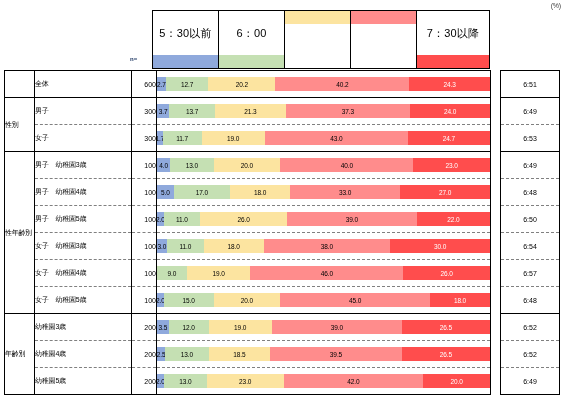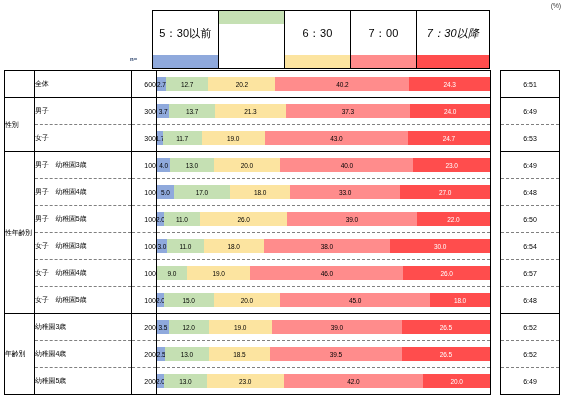--- a/index.html
+++ b/index.html
@@ -32,21 +32,21 @@
     border-left: 1px solid #000;
     background: #fff;
   }
   .legend-col {
     flex: 0 0 auto;
     border-right: 1px solid #000;
     display: flex;
     flex-direction: column;
     position: relative;
   }
-  .legend-col:last-child { border-right: none; font-style: italic; }
+  .legend-col:last-child { border-right: none; }
   .legend-label {
     height: 45px;
     display: flex;
     align-items: center;
     justify-content: center;
     font-size: 11px;
     letter-spacing: 0.2px;
     white-space: nowrap;
     padding: 0 1px;
   }
@@ -163,28 +163,27 @@
 <div id="root">
 
   <div class="pct-unit">(%)</div>
 
   <div class="legend-wrap" id="legend-wrap">
       <div class="legend-col" style="width: 66px;">
         <div class="legend-label">5：30以前</div>
         <div class="legend-swatch" style="background: rgb(143, 169, 220);"></div>
       </div>
       <div class="legend-col" style="width: 66px;">
+        <div class="legend-label">6：00</div>
         <div class="legend-swatch" style="background: rgb(197, 224, 179);"></div>
       </div>
       <div class="legend-col" style="width: 66px;">
-        <div class="legend-label">6：30</div>
         <div class="legend-swatch" style="background: rgb(252, 228, 160);"></div>
       </div>
       <div class="legend-col" style="width: 66px;">
-        <div class="legend-label">7：00</div>
         <div class="legend-swatch" style="background: rgb(255, 140, 140);"></div>
       </div>
       <div class="legend-col" style="width: 72px;">
         <div class="legend-label">7：30以降</div>
         <div class="legend-swatch" style="background: rgb(255, 77, 77);"></div>
       </div>
     </div>
 
   <div class="n-caption">n=</div>
 

